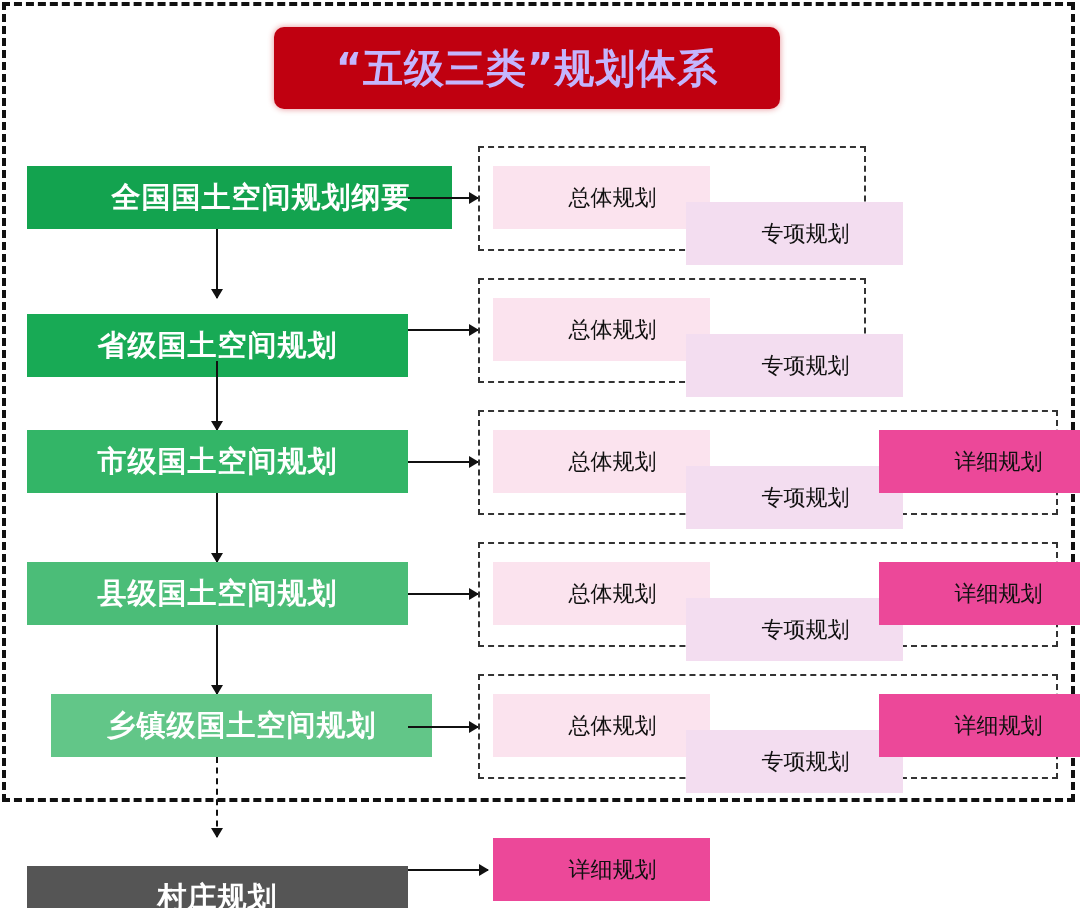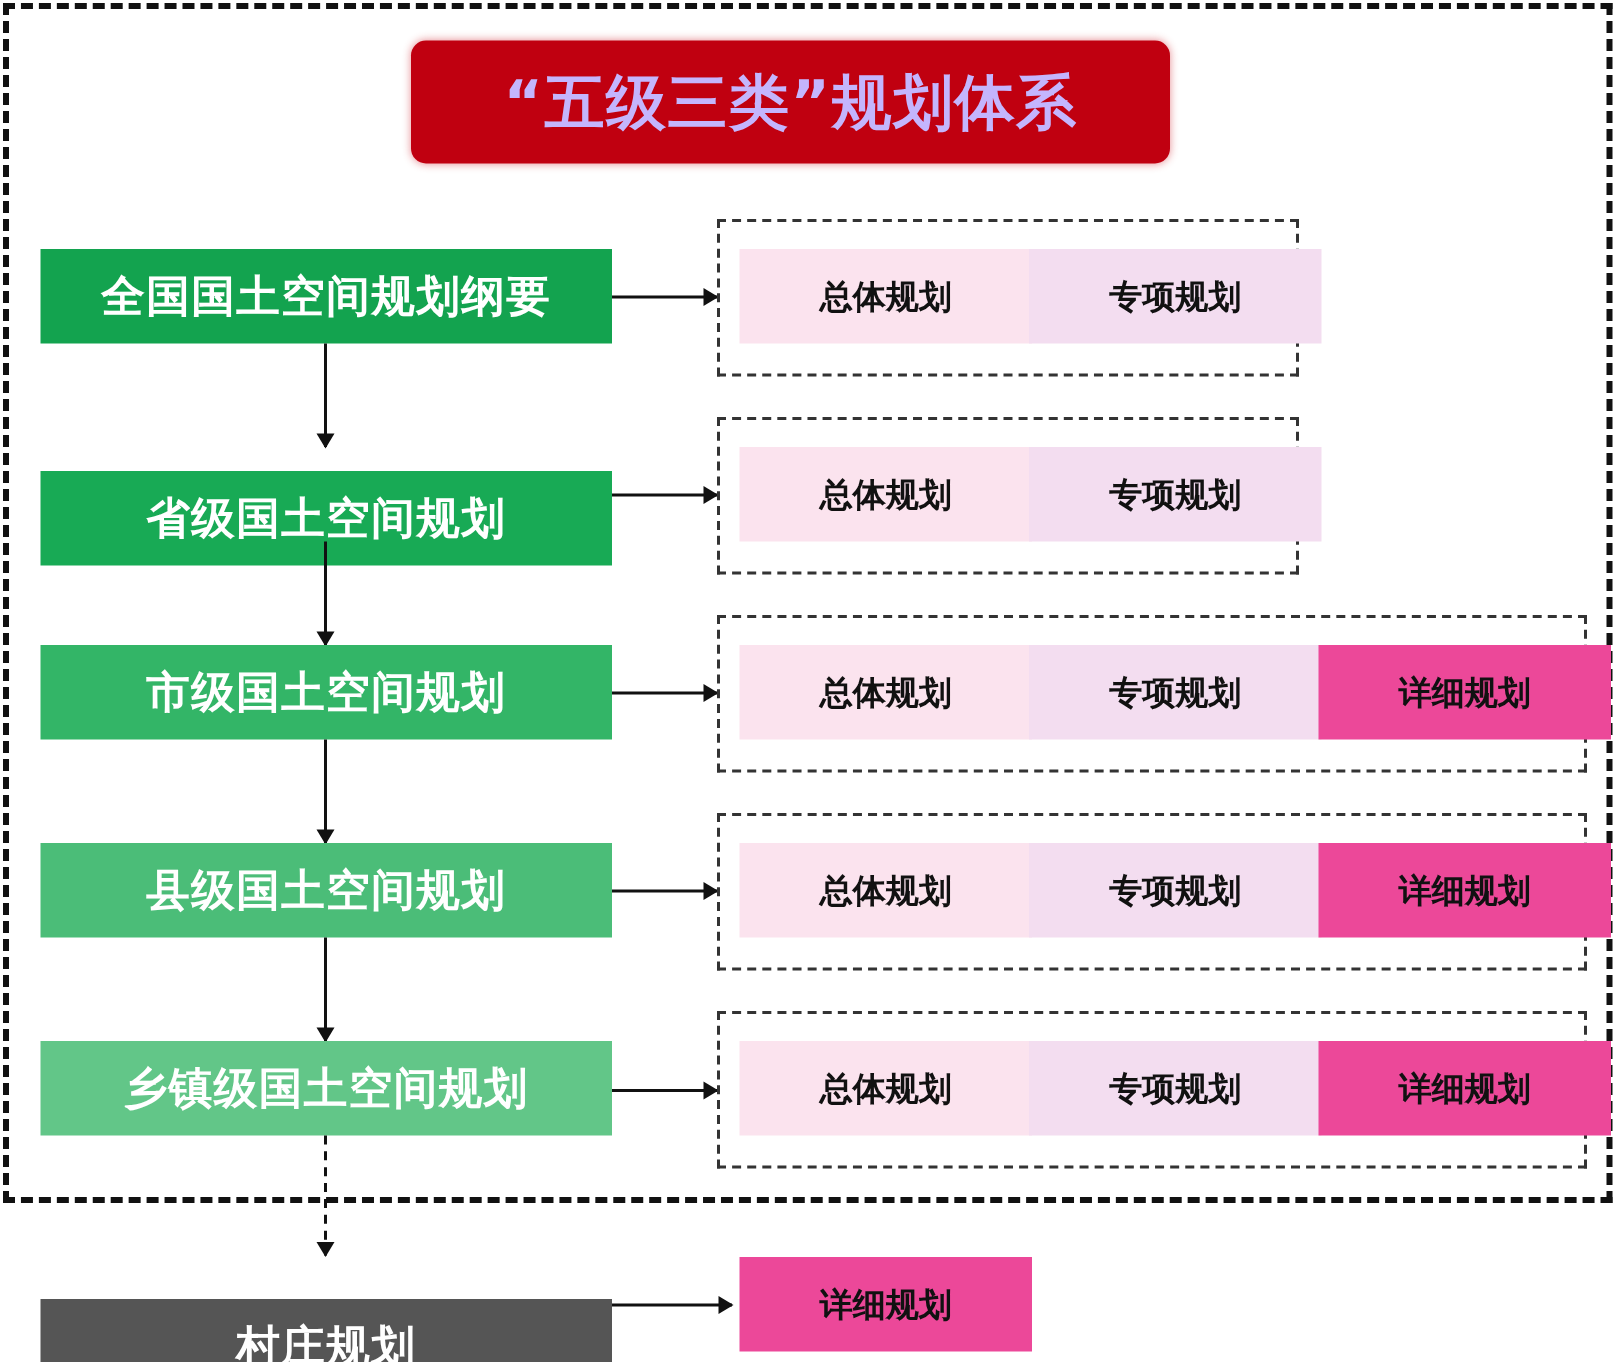--- a/index.html
+++ b/index.html
@@ -44,34 +44,34 @@
     border-top:6px solid transparent; border-bottom:6px solid transparent;
     border-left:10px solid #111;
   }
   .group {
     position:absolute; left:478px; height:105px;
     border:2px dashed #333; box-sizing:border-box;
   }
   .chip {
     position:absolute; width:195px; height:63px;
     display:flex; align-items:center; justify-content:center;
-    color:#111; font-size:22px; font-weight:bold;
+    color:#111; font-size:22px; font-weight:normal;padding-left:22px;
   }
   .chip.overall { background:#fbe3ee; }
-  .chip.special { background:#f3ddf0; }
+  .chip.special { background:#f3ddf0;margin-top:36px; }
   .chip.detail  { background:#ec4899; }
 </style>
 </head>
 <body>
 
 <div class="outer-frame"></div>
 
 <div class="title-box">“五级三类”规划体系</div>
 
-<div class="level" style="top:166px;background:#13a34f;">全国国土空间规划纲要</div>
+<div class="level" style="top:166px;background:#13a34f;padding-left:44px;">全国国土空间规划纲要</div>
 <div class="h-arrow" style="top:197px;width:70px;"></div>
 <div class="group" style="top:146px;width:388px;">
   <div class="chip overall" style="left:13px;top:18px;">总体规划</div>
   <div class="chip special" style="left:206px;top:18px;">专项规划</div>
 </div>
 <div class="v-arrow" style="top:229px;height:69px;"></div>
 
 <div class="level" style="top:298px;background:#18aa55;margin-top:16px;">省级国土空间规划</div>
 <div class="h-arrow" style="top:329px;width:70px;"></div>
 <div class="group" style="top:278px;width:388px;">
@@ -91,21 +91,21 @@
 
 <div class="level" style="top:562px;background:#4bbd78;font-family:Liberation Mono, monospace;">县级国土空间规划</div>
 <div class="h-arrow" style="top:593px;width:70px;"></div>
 <div class="group" style="top:542px;width:580px;">
   <div class="chip overall" style="left:13px;top:18px;">总体规划</div>
   <div class="chip special" style="left:206px;top:18px;">专项规划</div>
   <div class="chip detail" style="left:399px;top:18px;">详细规划</div>
 </div>
 <div class="v-arrow" style="top:625px;height:69px;"></div>
 
-<div class="level" style="top:694px;background:#62c688;">乡镇级国土空间规划</div>
+<div class="level" style="top:694px;background:#62c688;margin-left:24px;">乡镇级国土空间规划</div>
 <div class="h-arrow" style="top:726px;width:70px;"></div>
 <div class="group" style="top:674px;width:580px;">
   <div class="chip overall" style="left:13px;top:18px;">总体规划</div>
   <div class="chip special" style="left:206px;top:18px;">专项规划</div>
   <div class="chip detail" style="left:399px;top:18px;">详细规划</div>
 </div>
 <div class="v-arrow dashed" style="top:757px;height:80px;"></div>
 
 <div class="level" style="top:866px;background:#555555;text-align:right;">村庄规划</div>
 <div class="h-arrow" style="top:869px;width:80px;"></div>

